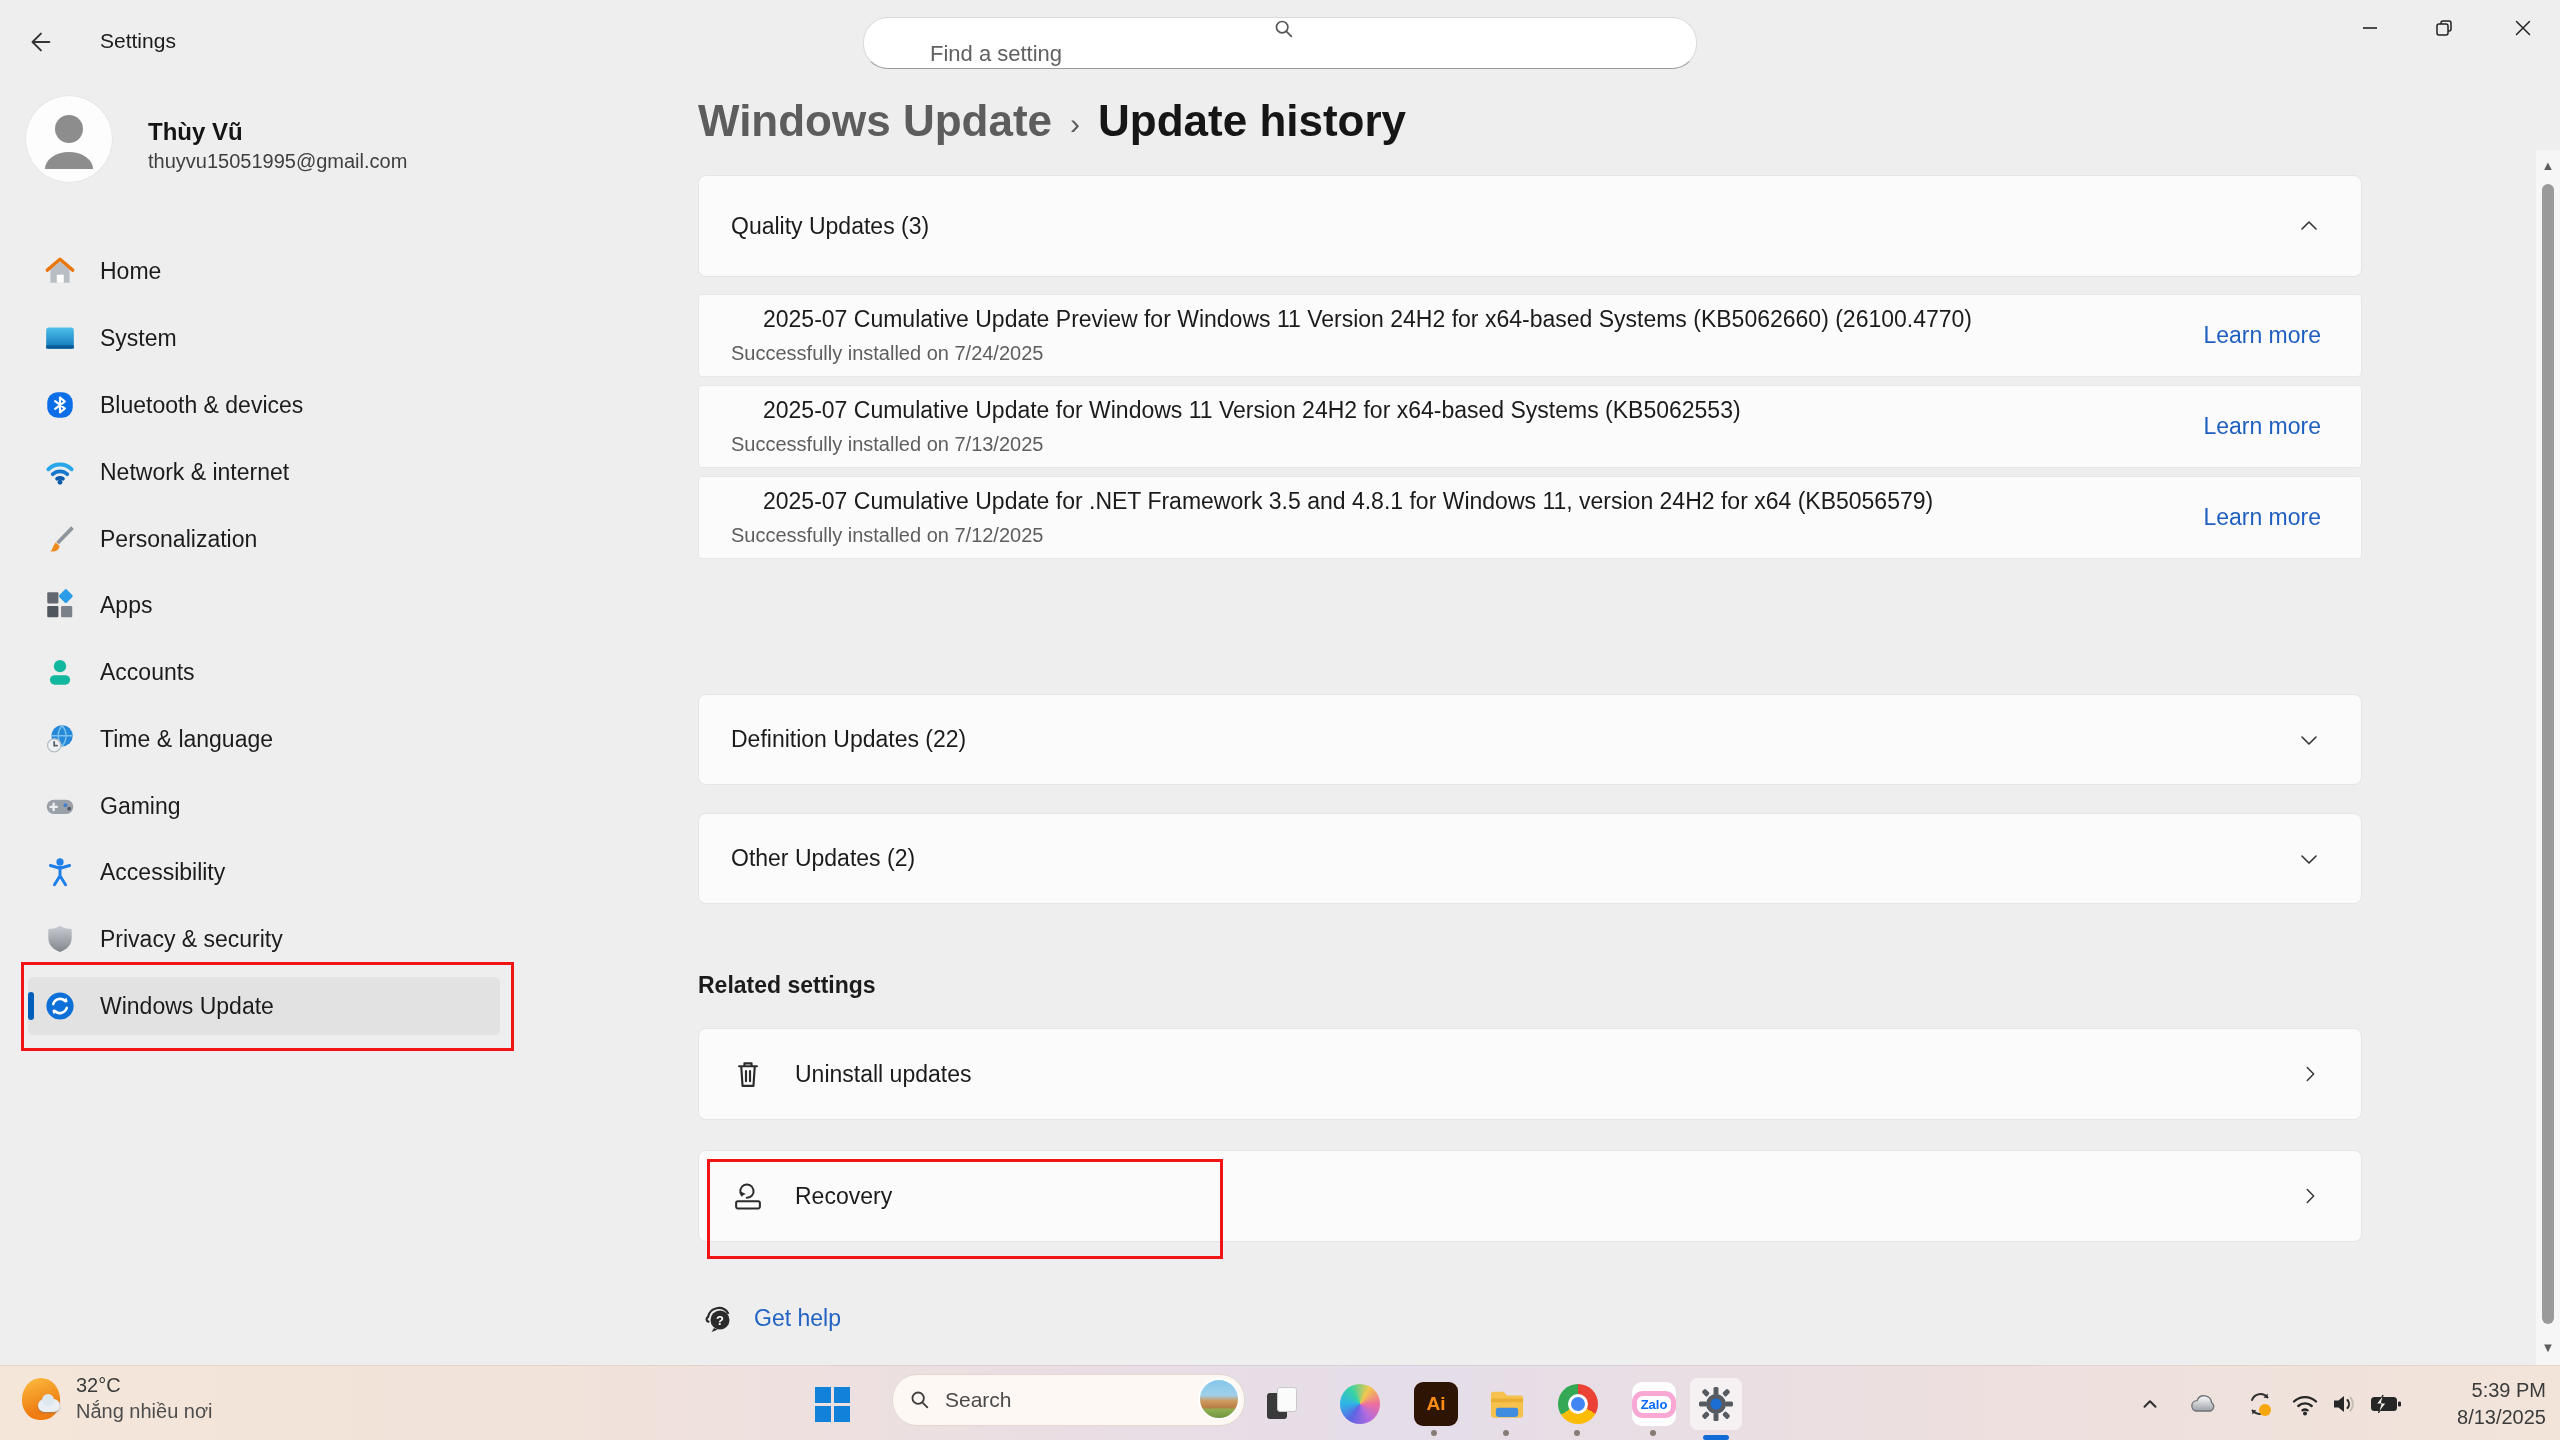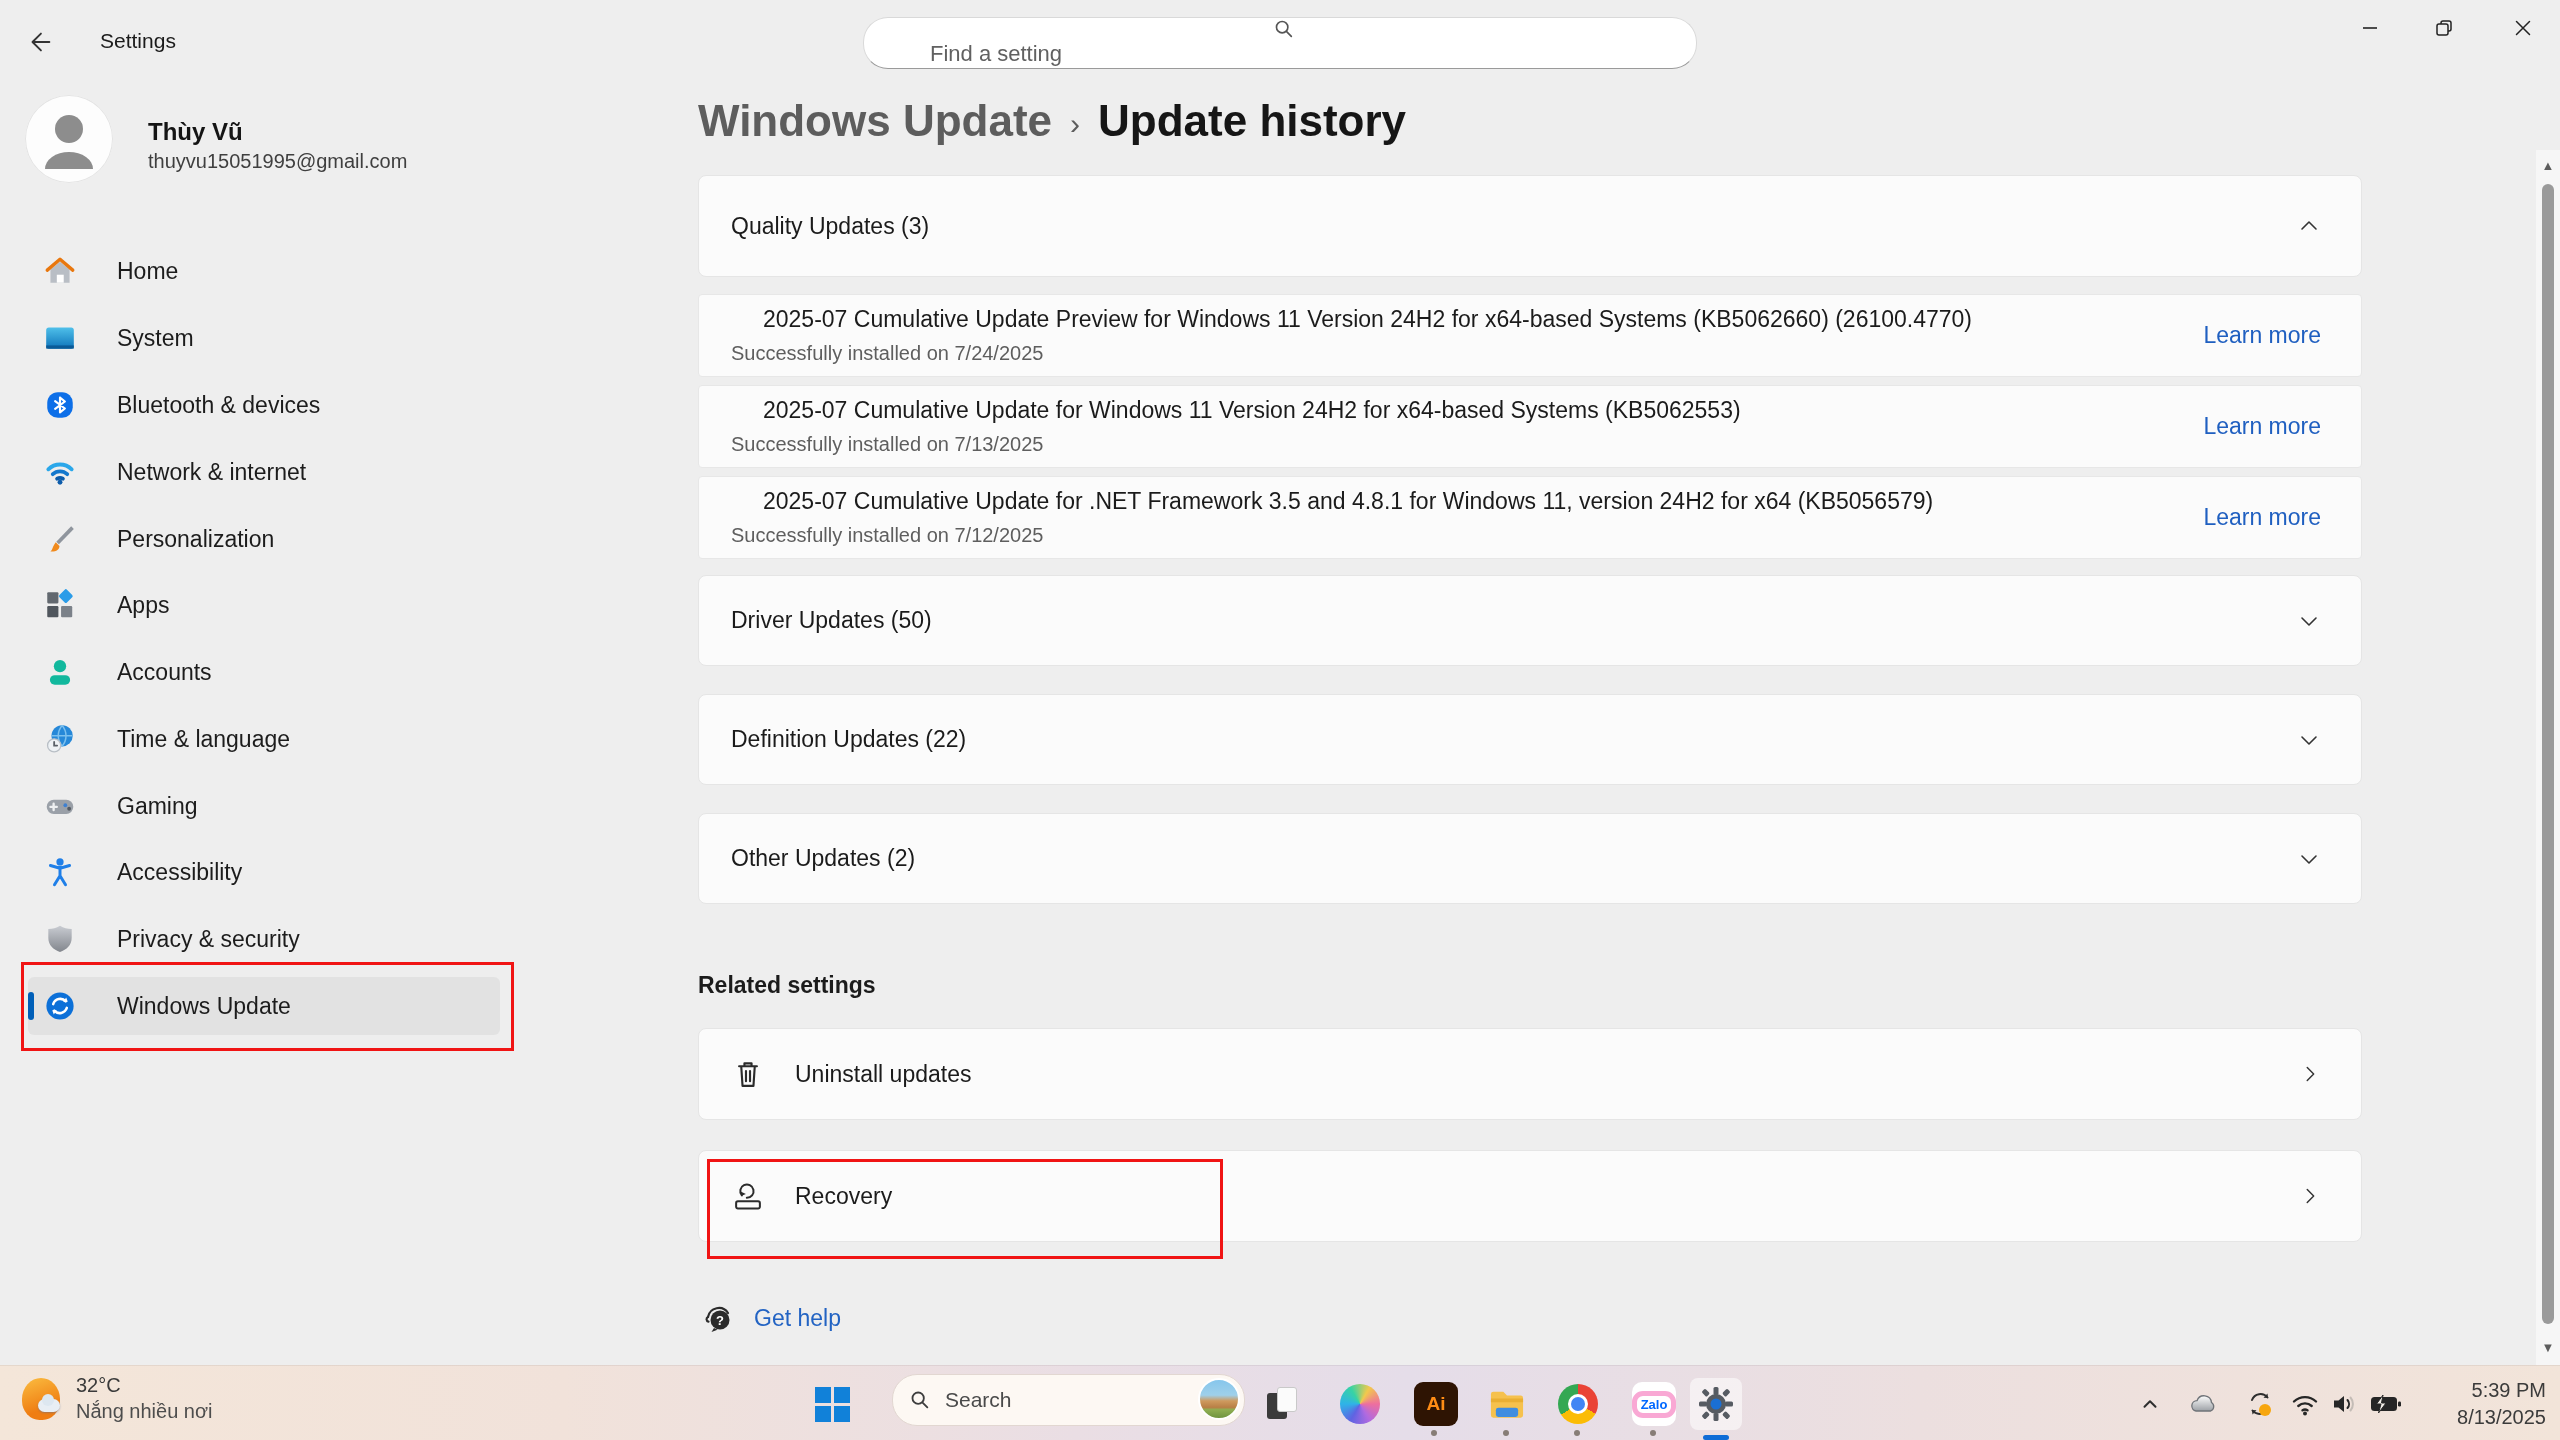--- a/index.html
+++ b/index.html
@@ -19,21 +19,21 @@
 
   
   .avatar{left:25px;top:95px;width:88px;height:88px;border-radius:50%;background:#fdfdfd;box-shadow:0 0 0 1px #e4e4e4 inset;overflow:hidden;}
   .user-name{left:148px;top:118px;font-size:24px;font-weight:700;color:#141414;}
   .user-email{left:148px;top:150px;font-size:20px;color:#3f3f3f;}
 
   
   .nav-item{left:28px;width:472px;height:58px;border-radius:6px;display:flex;align-items:center;cursor:pointer;}
   .nav-item.selected{background:#e2e2e2;}
   .nav-icon{margin-left:15px;width:34px;height:34px;flex:0 0 34px;}
-  .nav-label{margin-left:40px;font-size:23px;color:#1c1c1c;white-space:nowrap;}
+  .nav-label{margin-left:23px;font-size:23px;color:#1c1c1c;white-space:nowrap;}
   .sel-pill{position:absolute;left:0px;top:15px;width:6px;height:28px;border-radius:3px;background:#005fb8;}
 
   
   .crumb{left:698px;top:96px;display:flex;align-items:center;gap:18px;}
   .crumb .parent{font-size:44px;font-weight:600;color:#5d5d5d;cursor:pointer;}
   .crumb .sep{font-size:30px;color:#5d5d5d;padding-top:6px;}
   .crumb .current{font-size:44px;font-weight:600;color:#161616;}
 
   .card{left:698px;width:1664px;background:#fbfbfb;border:1px solid #e5e5e5;border-radius:8px;box-sizing:border-box;}
   .exp-head{display:flex;align-items:center;justify-content:space-between;padding:0 40px 0 32px;height:100%;cursor:pointer;}
@@ -297,28 +297,20 @@
     <span class="learn">Learn more</span>
   </div>
   <div class="abs row-card" style="top:476px;height:83px">
     <div class="row-text">
       <div class="t">2025-07 Cumulative Update for .NET Framework 3.5 and 4.8.1 for Windows 11, version 24H2 for x64 (KB5056579)</div>
       <div class="s">Successfully installed on 7/12/2025</div>
     </div>
     <span class="learn">Learn more</span>
   </div>
 
-  <div class="abs card" style="top:575px;height:91px">
-    <div class="exp-head">
-      <span class="exp-title">Driver Updates (50)</span>
-      <svg width="24" height="24" viewBox="0 0 24 24">
-          <path d="M5 9 l7 7 7 -7" stroke="#333" stroke-width="1.6" fill="none" stroke-linecap="round" stroke-linejoin="round"></path>
-        </svg>
-    </div>
-  </div>
   <div class="abs card" style="top:694px;height:91px">
     <div class="exp-head">
       <span class="exp-title">Definition Updates (22)</span>
       <svg width="24" height="24" viewBox="0 0 24 24">
           <path d="M5 9 l7 7 7 -7" stroke="#333" stroke-width="1.6" fill="none" stroke-linecap="round" stroke-linejoin="round"></path>
         </svg>
     </div>
   </div>
   <div class="abs card" style="top:813px;height:91px">
     <div class="exp-head">

